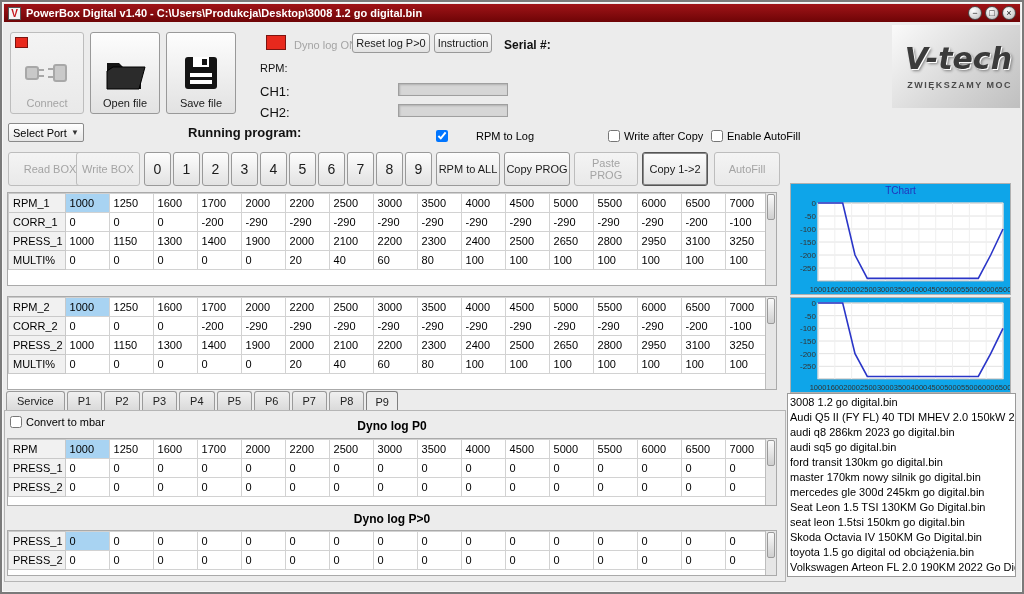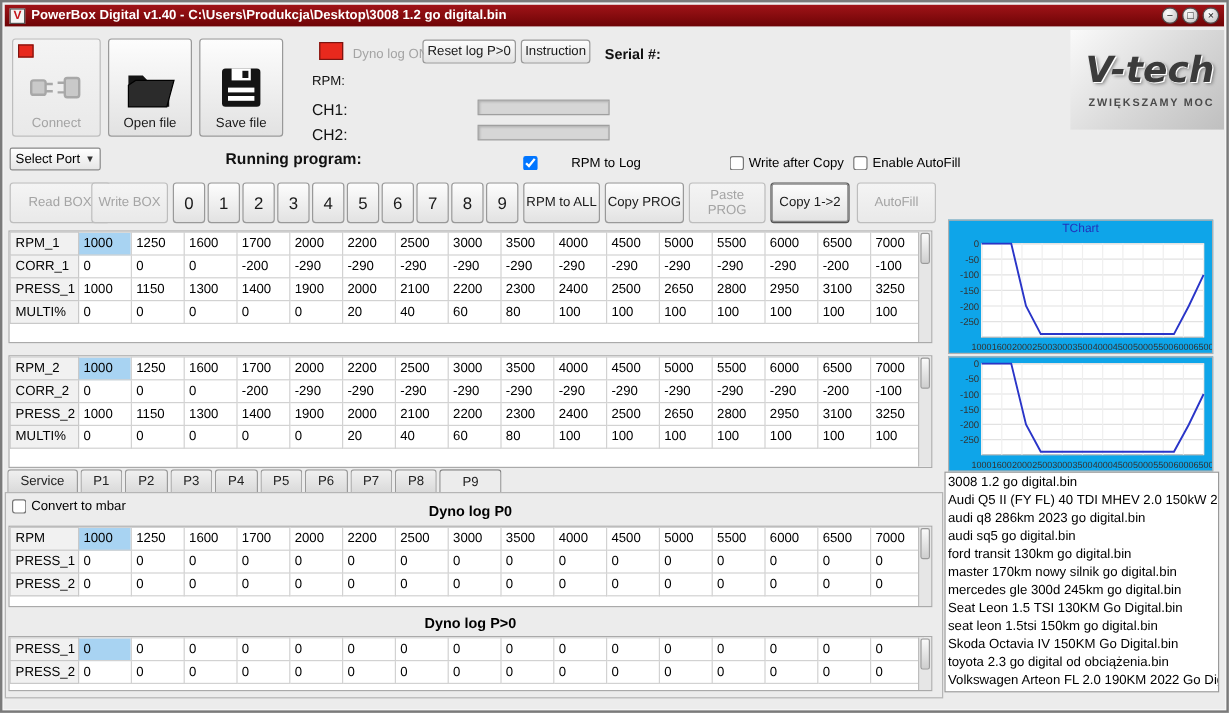--- a/index.html
+++ b/index.html
@@ -55,21 +55,21 @@
     padding:3px 2px 3px 4px; font-size:11px; height:15px; white-space:nowrap; }
   table.grid td.sel { background:#a8d3f2; }
   .vscroll { position:absolute; top:0; right:0; bottom:0; width:11px; background:#e6e6e6; border-left:1px solid #bdbdbd; }
   .vthumb { position:absolute; left:1px; right:1px; top:1px; height:26px;
     background:linear-gradient(#fafafa,#cfcfcf); border:1px solid #9a9a9a; border-radius:2px; }
 
   
   .tabbar { position:absolute; left:4px; top:389px; height:20px; display:flex; align-items:flex-start; }
   .tab { border:1px solid #9a9a9a; border-bottom:none; border-radius:3px 3px 0 0;
     background:linear-gradient(#f0f0f0,#dadada); padding:3px 10px; margin-right:2px; font-size:11px; color:#222; }
-  .tab.active { background:#ececec; padding:4px 18px; border-color:#7f7f7f; }
+  .tab.active { background:#ececec; padding:4px 8px; border-color:#7f7f7f; }
   .tabpanel { position:absolute; left:2px; top:408px; width:782px; height:172px;
     border:1px solid #b5b5b5; background:#ececec; }
 
   .sectitle { position:absolute; font-weight:bold; font-size:12px; width:770px; text-align:center; }
 
   
   .logo { position:absolute; left:890px; top:23px; width:128px; height:83px;
     background:linear-gradient(135deg,#fafafa 0%,#d8d8d8 55%,#bfbfbf 100%);
     display:flex; flex-direction:column; align-items:flex-end; justify-content:center; padding:4px 8px; }
   .brand { font-family:"DejaVu Sans", sans-serif; font-style:italic; font-weight:bold;
@@ -581,21 +581,21 @@
       <div class="fileitem">3008 1.2 go digital.bin</div>
       <div class="fileitem">Audi Q5 II (FY FL) 40 TDI MHEV 2.0 150kW 204KM (...</div>
       <div class="fileitem">audi q8 286km 2023 go digital.bin</div>
       <div class="fileitem">audi sq5 go digital.bin</div>
       <div class="fileitem">ford transit 130km go digital.bin</div>
       <div class="fileitem">master 170km nowy silnik go digital.bin</div>
       <div class="fileitem">mercedes gle 300d 245km go digital.bin</div>
       <div class="fileitem">Seat Leon 1.5 TSI 130KM Go Digital.bin</div>
       <div class="fileitem">seat leon 1.5tsi 150km go digital.bin</div>
       <div class="fileitem">Skoda Octavia IV 150KM Go Digital.bin</div>
-      <div class="fileitem">toyota 2.3 go digital od obciążenia.bin</div>
+      <div class="fileitem">toyota 1.5 go digital od obciążenia.bin</div>
       <div class="fileitem">Volkswagen Arteon FL 2.0 190KM 2022 Go Digital Au...</div>
     </div>
 
 <div class="btn" style="left: 142px; top: 150px; width: 27px; height: 34px; font-size: 14px;">0</div>
     <div class="btn" style="left: 171px; top: 150px; width: 27px; height: 34px; font-size: 14px;">1</div>
     <div class="btn" style="left: 200px; top: 150px; width: 27px; height: 34px; font-size: 14px;">2</div>
     <div class="btn" style="left: 229px; top: 150px; width: 27px; height: 34px; font-size: 14px;">3</div>
     <div class="btn" style="left: 258px; top: 150px; width: 27px; height: 34px; font-size: 14px;">4</div>
     <div class="btn" style="left: 287px; top: 150px; width: 27px; height: 34px; font-size: 14px;">5</div>
     <div class="btn" style="left: 316px; top: 150px; width: 27px; height: 34px; font-size: 14px;">6</div>

